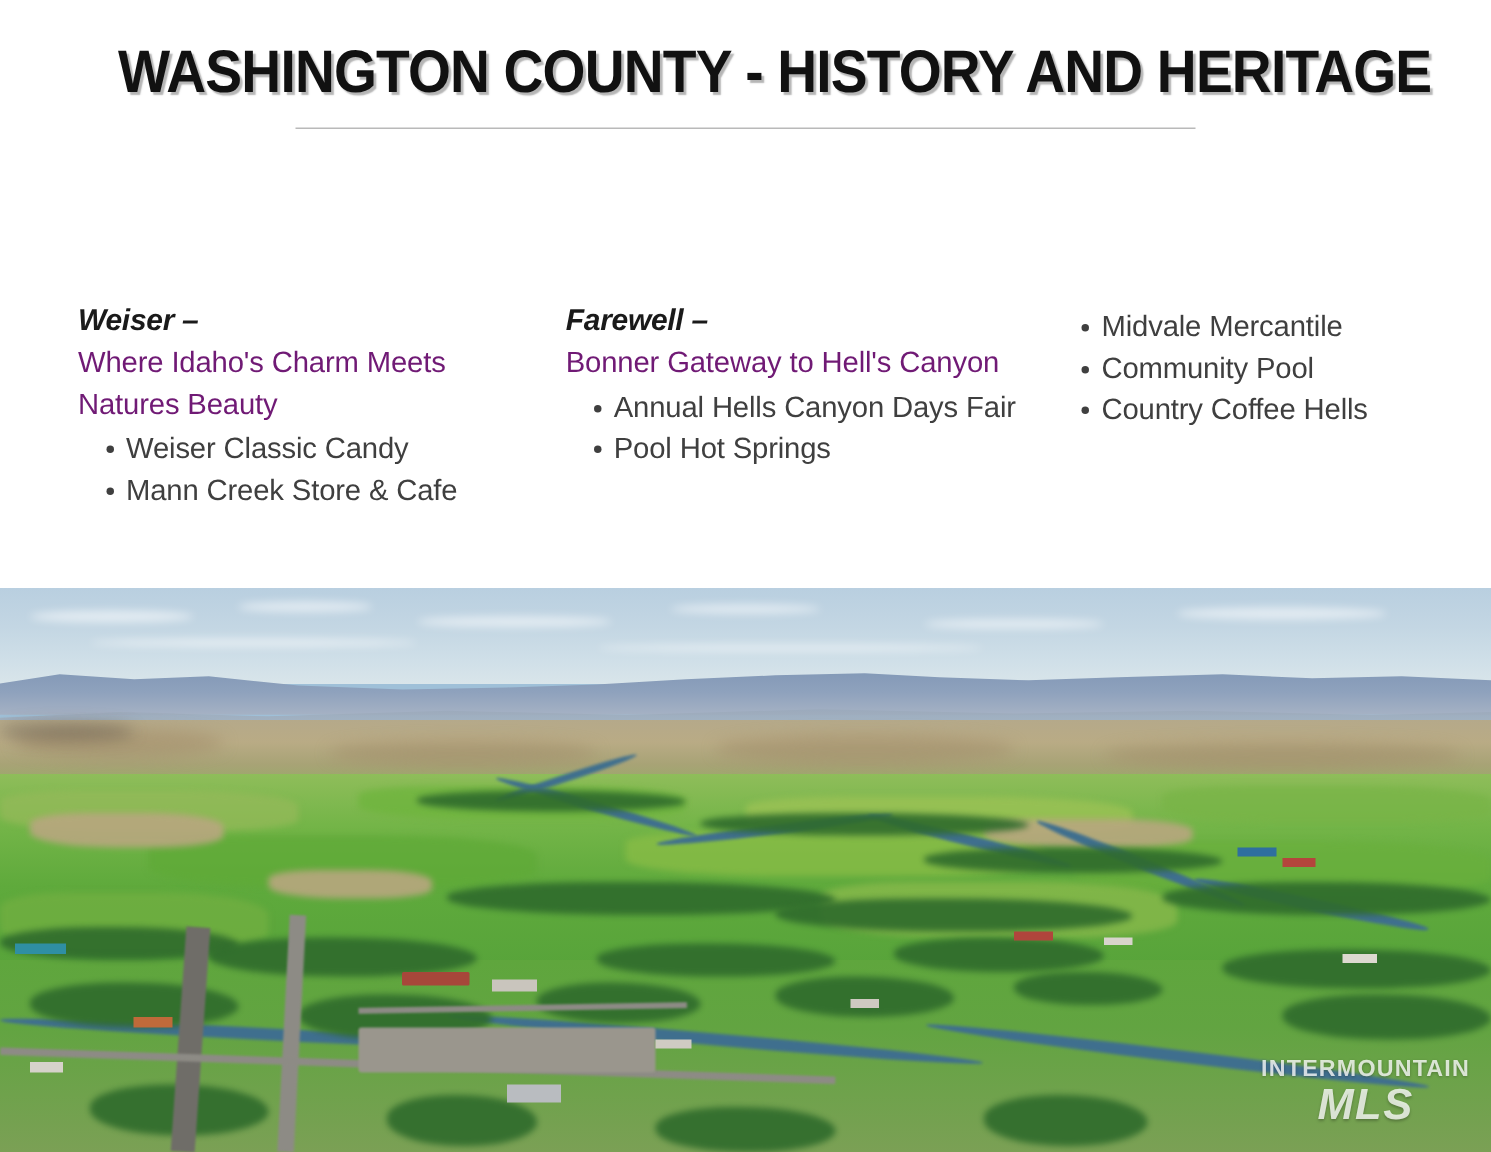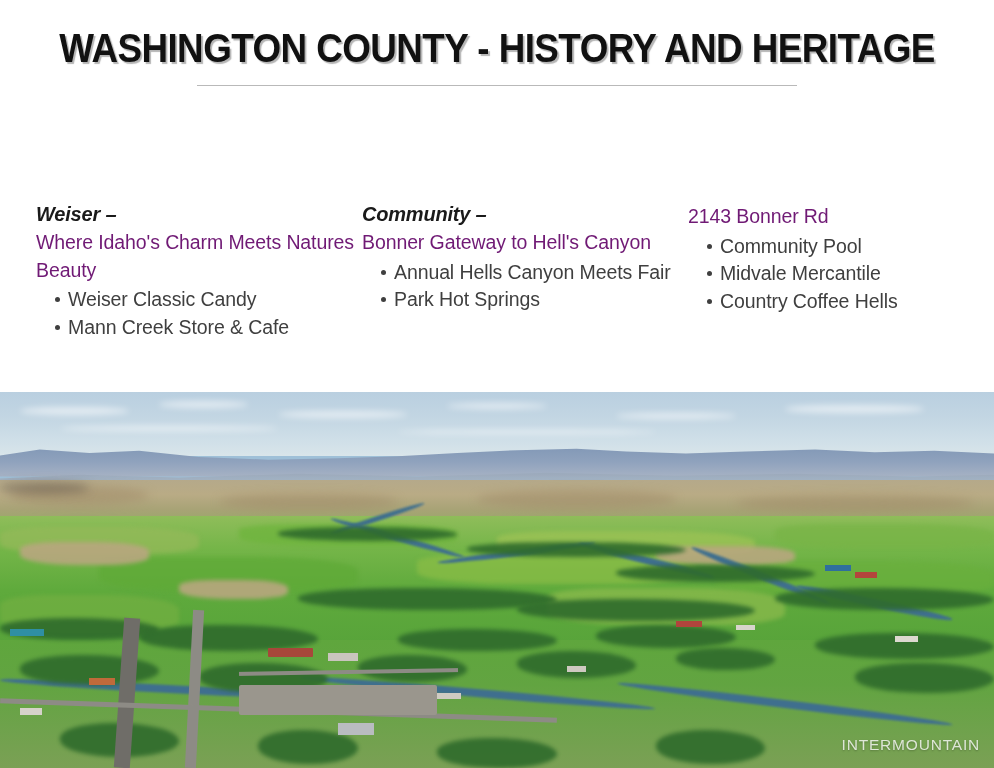--- a/index.html
+++ b/index.html
@@ -5,21 +5,21 @@
   * { margin:0; padding:0; box-sizing:border-box; }
   html, body {
     width:994px; height:768px;
     background:#ffffff;
     font-family:"Liberation Sans", sans-serif;
     overflow:hidden;
   }
   .slide { position:relative; width:994px; height:768px; background:#fff; }
 
   
-  .title-wrap { padding-top:26px; text-align:center; }
+  .title-wrap { padding-top:26px; text-align:right; }
   .title {
     font-family:"Liberation Sans", sans-serif;
     font-weight:bold;
     font-size:40px;
     letter-spacing:-0.6px;
     color:#111111;
     transform:scaleX(0.92);
     transform-origin:center;
     text-shadow:2px 2px 1px rgba(120,120,120,0.55);
     white-space:nowrap;
@@ -43,21 +43,21 @@
   }
 
   
   .columns {
     position:absolute;
     left:36px; top:203px;
     width:930px;
     display:flex;
     gap:0px;
   }
-  .col { width:340px; }
+  .col { width:340px;margin-left:16px; }
   .col:nth-child(2) { width:340px; }
   .col:nth-child(3) { width:290px; }
   .col-head {
     font-size:20px;
     font-weight:bold;
     font-style:italic;
     color:#1a1a1a;
     letter-spacing:-0.2px;
     margin-bottom:3px;
   }
@@ -179,21 +179,21 @@
     right:14px; bottom:16px;
     text-align:center;
     color:rgba(255,255,255,0.78);
     text-shadow:0 1px 2px rgba(0,0,0,0.25);
     line-height:1;
     pointer-events:none;
   }
   .wm-top {
     font-size:15.5px;
     letter-spacing:0.8px;
-    font-weight:normal;
+    font-weight:bold;
   }
   .wm-bottom {
     font-size:29px;
     font-weight:bold;
     font-style:italic;
     letter-spacing:1px;
     margin-top:3px;
   }
 </style>
 </head>
@@ -212,33 +212,32 @@
     <div class="col">
       <div class="col-head">Weiser –</div>
       <div class="col-sub">Where Idaho's Charm Meets Natures Beauty</div>
       <ul class="col-list">
         <li>Weiser Classic Candy</li>
         <li>Mann Creek Store &amp; Cafe</li>
       </ul>
     </div>
 
     <div class="col">
-      <div class="col-head">Community –</div>
+      <div class="col-head">Farewell –</div>
       <div class="col-sub">Bonner Gateway to Hell's Canyon</div>
       <ul class="col-list">
-        <li>Annual Hells Canyon Meets Fair</li>
-        <li>Park Hot Springs</li>
+        <li>Annual Hells Canyon Days Fair</li>
+        <li>Pool Hot Springs</li>
       </ul>
     </div>
 
     <div class="col">
-      <div class="col-sub">2143 Bonner Rd</div>
       <ul class="col-list">
+        <li>Midvale Mercantile</li>
         <li>Community Pool</li>
-        <li>Midvale Mercantile</li>
         <li>Country Coffee Hells</li>
       </ul>
     </div>
 
   </div>
 
   <div class="photo">
     <div class="sky"></div>
 
     <div class="cloud" style="left:2%; top:4%; width:11%; height:2.2%;"></div>
@@ -325,16 +324,17 @@
     <div class="rooftop" style="left:83%; top:46%; width:2.6%; height:1.6%; background:#2f6f9e;"></div>
     <div class="rooftop" style="left:86%; top:48%; width:2.2%; height:1.4%; background:#b4453c;"></div>
     <div class="rooftop" style="left:68%; top:61%; width:2.6%; height:1.6%; background:#b0453c;"></div>
     <div class="rooftop" style="left:1%; top:63%; width:3.4%; height:1.8%; background:#2f8fa3;"></div>
     <div class="rooftop" style="left:74%; top:62%; width:2%; height:1.4%; background:#d8d4cc;"></div>
     <div class="rooftop" style="left:90%; top:65%; width:2.4%; height:1.6%; background:#ddd9d0;"></div>
     <div class="rooftop" style="left:57%; top:73%; width:2%; height:1.4%; background:#cec9c0;"></div>
 
     <div class="watermark">
       <div class="wm-top">INTERMOUNTAIN</div>
+      <div class="wm-bottom">MLS</div>
     </div>
   </div>
 
 </div>
 
 </body></html>

